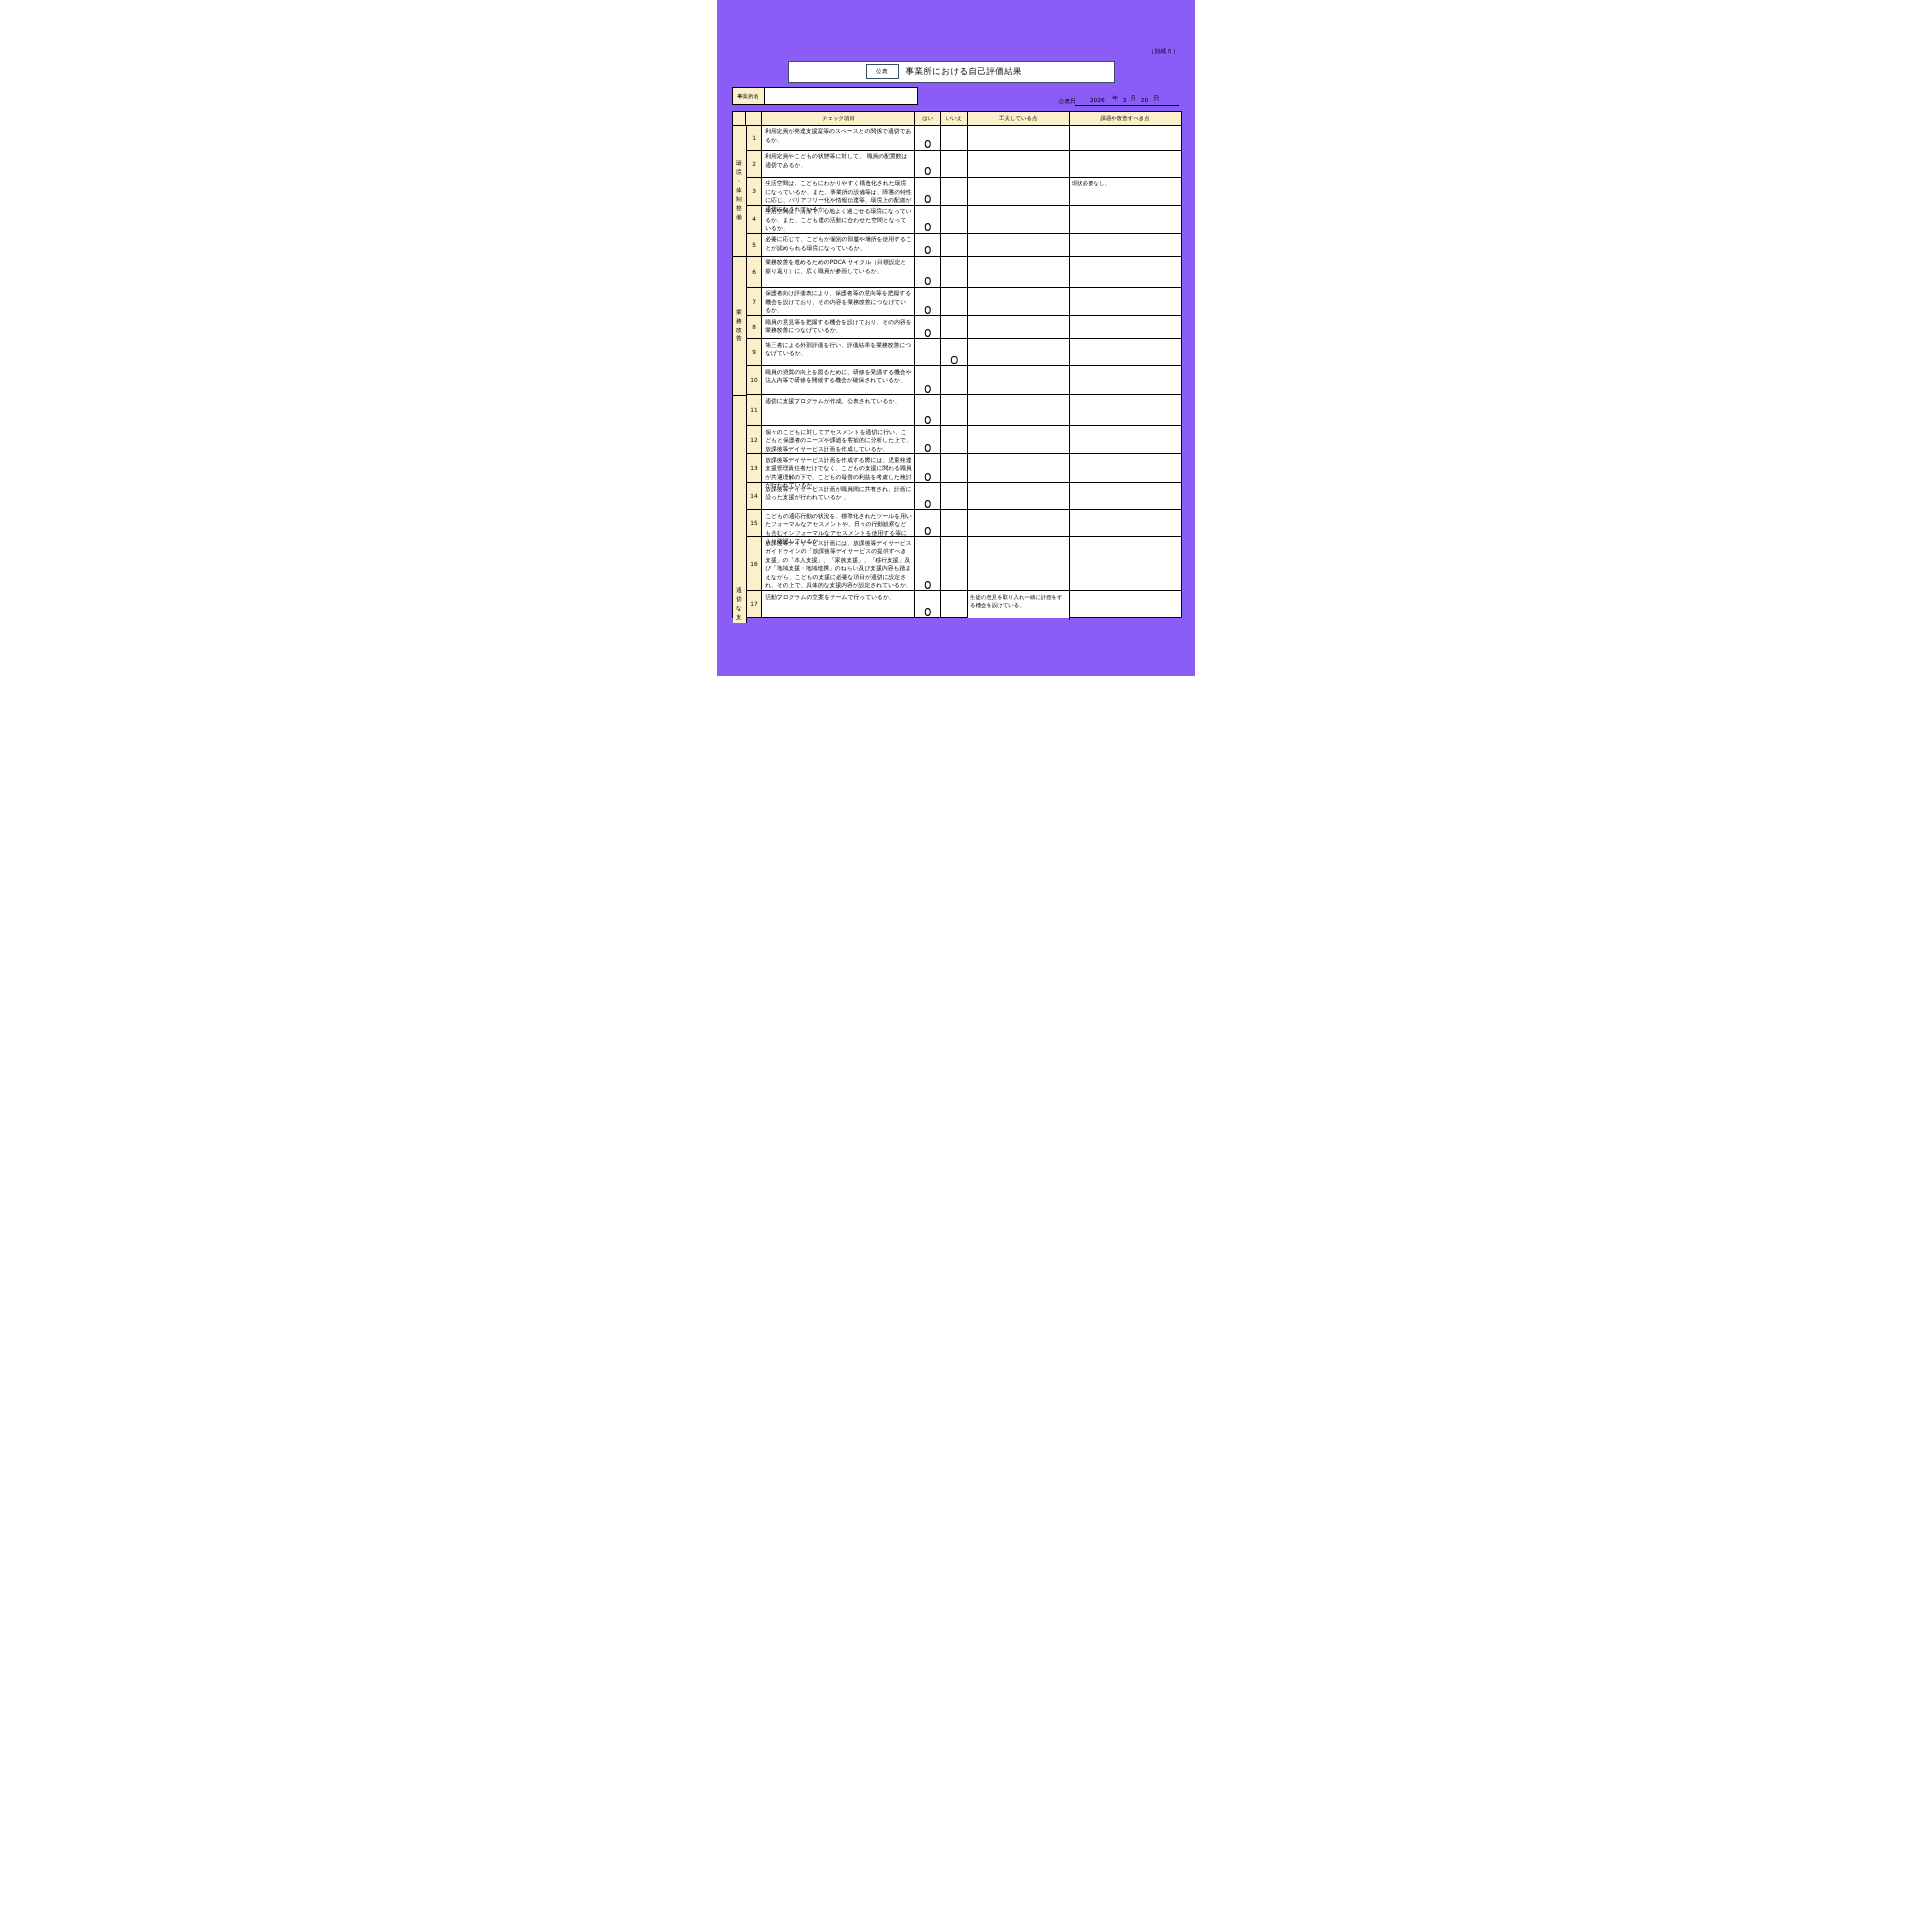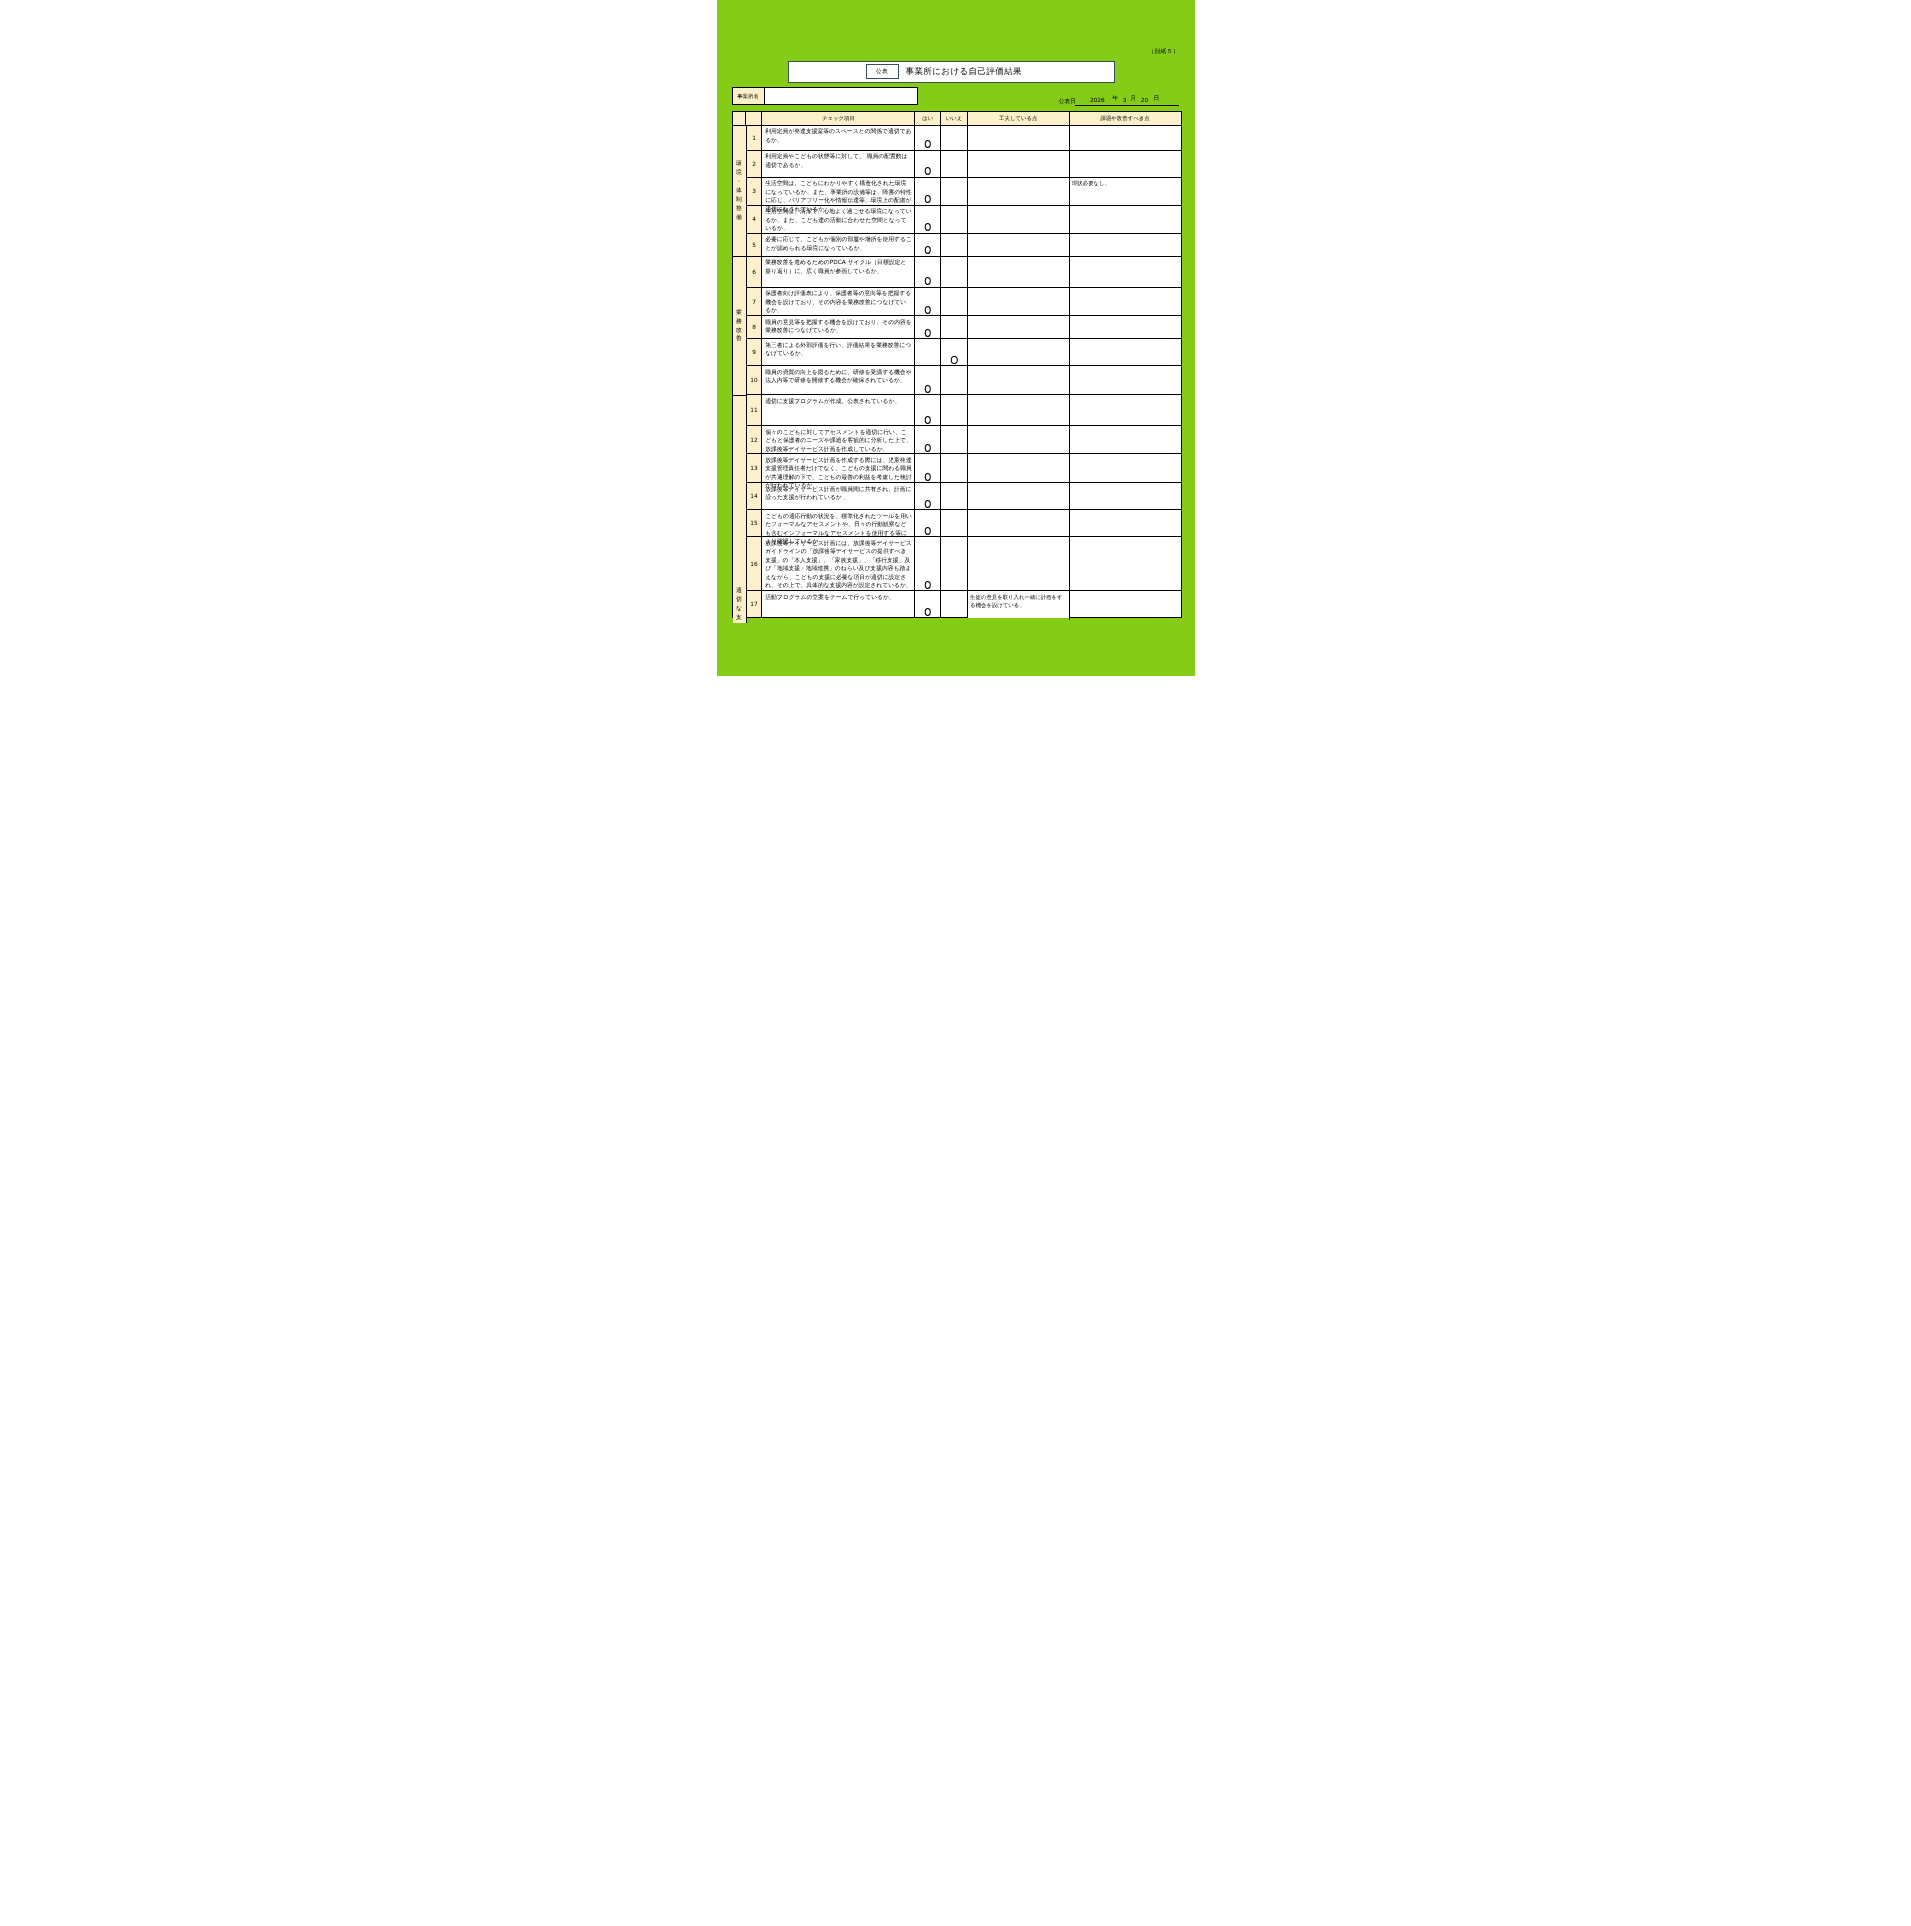--- a/index.html
+++ b/index.html
@@ -1,20 +1,20 @@
 <!DOCTYPE html>
 <html style="font-size:6.2px"><head>
 <meta charset="utf-8">
 <style>
   * { margin:0; padding:0; box-sizing:border-box; }
   html,body { background:#ffffff; }
   body { font-family:"DejaVu Sans","Liberation Sans",sans-serif; color:#000; }
   #page {
     position:relative; width:478px; height:676px; margin:0 auto;
-    background:#84cc16; overflow:hidden;
+    background:#8b5cf6; overflow:hidden;
   }
   
   .corner-note { position:absolute; top:47px; right:15.4px; font-size:5.8px; letter-spacing:0.4px; }
   .title-box {
     position:absolute; left:71px; top:61px; width:327px; height:22.3px;
     border-style:solid; border-color:#3a5060; border-width:1.2px 0.4px 1.2px 0.4px; background:#fff;
   }
   .pub-stamp {
     position:absolute; left:149px; top:64px; width:33px; height:14.6px;
     border-style:solid; border-color:#3a5060; border-width:1.2px 0.4px 1.2px 0.4px;

